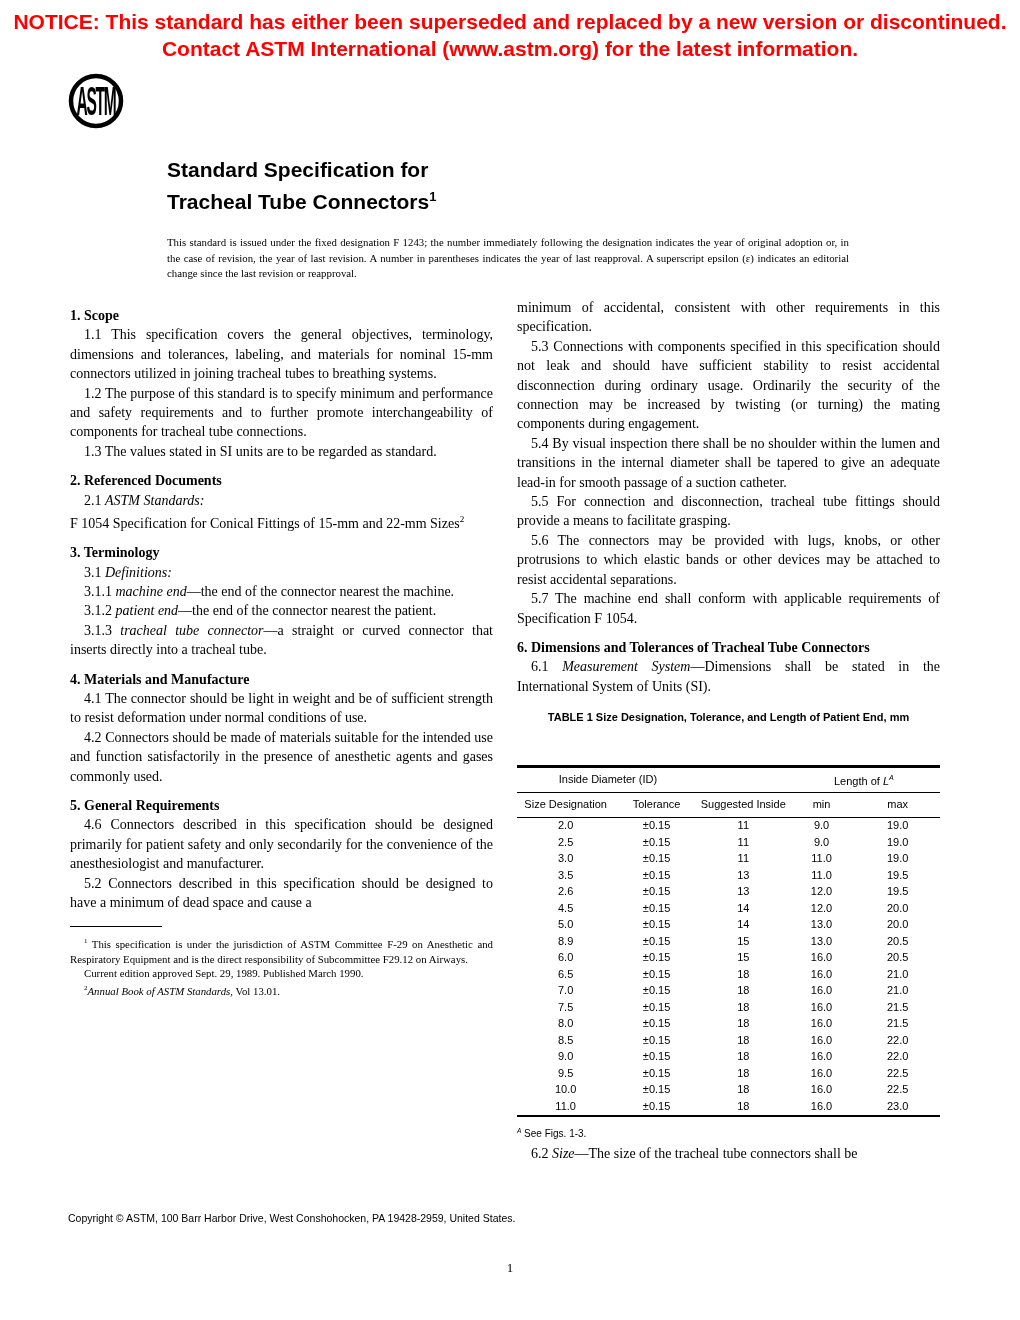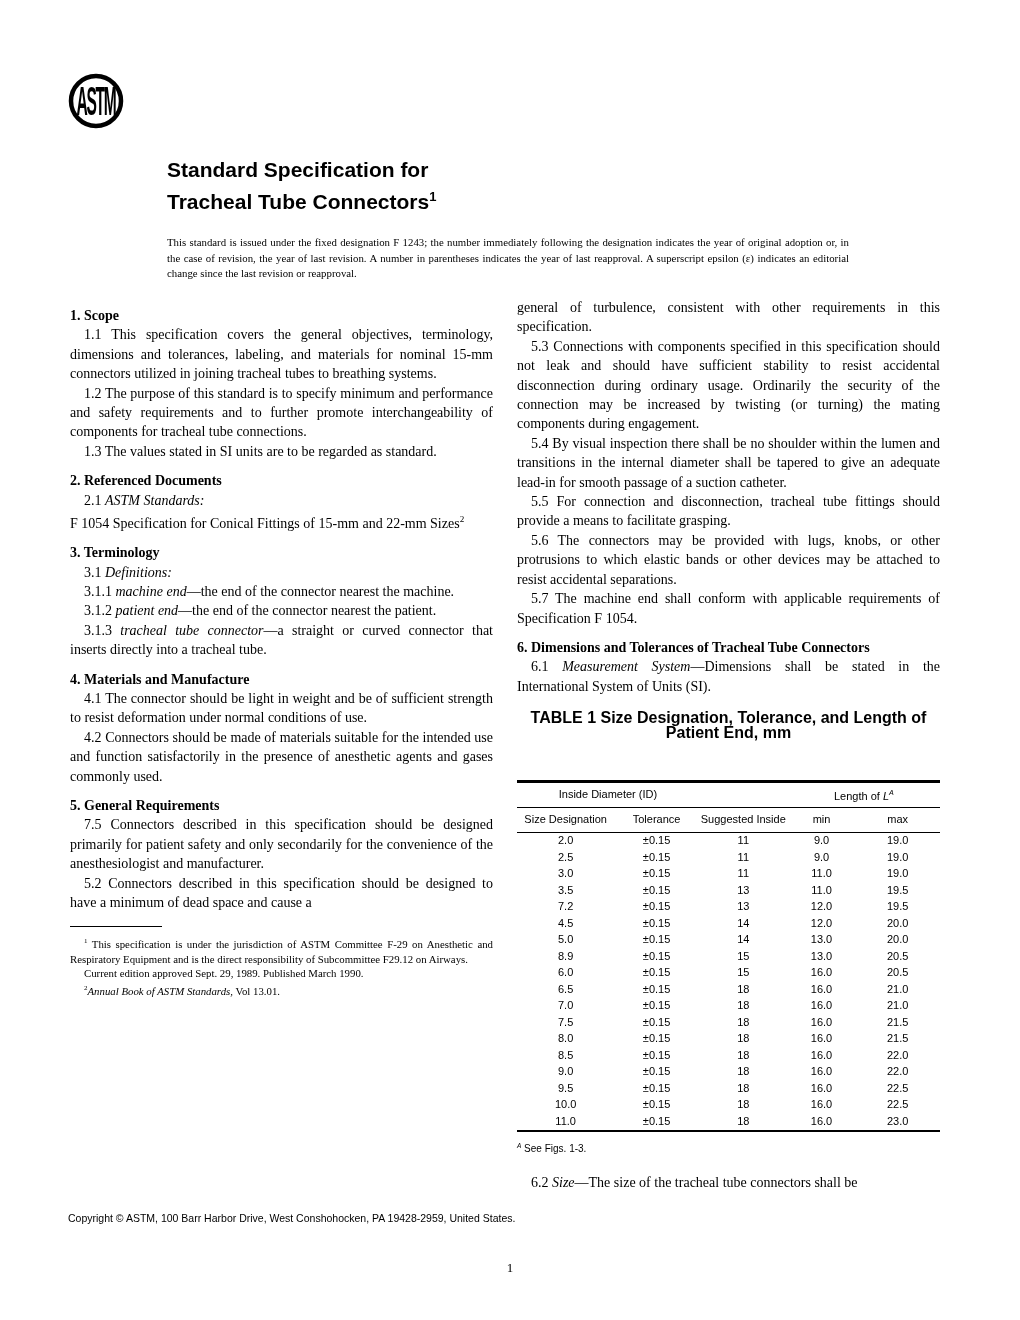--- a/index.html
+++ b/index.html
@@ -32,43 +32,47 @@
   .ind { text-indent:14px; }
   .hang { padding-left:26px; text-indent:-26px; }
   .it { font-style:italic; }
   sup { font-size:0.65em; }
   
   .footnotes { margin-top:14px; font-size:10.8px; line-height:14.6px; text-align:justify; }
   .fn-rule { width:92px; border-top:1.5px solid #000; margin:0 0 7px 0; }
   
   .table-block { margin-top:14px; }
   .tbl-title {
-    font-family:"Liberation Sans", sans-serif; font-weight:bold; font-size:16px;
+    font-family:"Liberation Sans", sans-serif; font-weight:bold; font-size:11px;
     line-height:15px; text-align:center; margin:8px 8px 7px 8px;
   }
   table.t1 {
     width:100%; border-collapse:collapse;
     font-family:"Liberation Sans", sans-serif; font-size:11px; line-height:13.5px;
     border-top:3px solid #000; border-bottom:2.5px solid #000;margin-top:40px;
   }
   table.t1 th { font-weight:normal; text-align:center; }
   tr.span-row th { border-bottom:1px solid #000; padding:4px 0; }
   tr.head-row th { border-bottom:1.5px solid #000; padding:5px 0; }
   table.t1 td { text-align:center; padding:1.5px 0; }
   .tbl-foot { font-family:"Liberation Sans", sans-serif; font-size:10px; margin-top:4px; text-align:left; }
-  .after-table { margin-top:14px; }
+  .after-table { }
   
   .copyright { position:absolute; top:1212px; left:68px; font-family:"Liberation Sans", sans-serif; font-size:10.5px; }
   .page-num { position:absolute; top:1260px; left:0; width:100%; text-align:center; font-size:13px; }
 </style>
 </head>
 <body>
 
 <div class="page">
 
+  <div class="notice">
+    <div>NOTICE: This standard has either been superseded and replaced by a new version or discontinued.</div>
+    <div>Contact ASTM International (www.astm.org) for the latest information.</div>
+  </div>
 
   <div class="masthead">
     <span>
       <svg width="60" height="62" viewBox="0 0 60 62">
         <circle cx="30" cy="31" r="25" fill="none" stroke="#000" stroke-width="4.5"></circle>
         <text x="0" y="0" text-anchor="middle" font-family="Liberation Sans, sans-serif" font-weight="bold" font-size="19" transform="translate(30,31) scale(0.82,2.15)" dominant-baseline="central" fill="#000" letter-spacing="-1.5">ASTM</text>
       </svg>
     </span>
   </div>
 
@@ -94,33 +98,33 @@
     <p class="ind"><span>3.1  </span><span class="it">Definitions:</span></p>
     <p class="ind"><span>3.1.1  </span><span class="it">machine end</span><span>—the end of the connector nearest the machine.</span></p>
     <p class="ind"><span>3.1.2  </span><span class="it">patient end</span><span>—the end of the connector nearest the patient.</span></p>
     <p class="ind"><span>3.1.3  </span><span class="it">tracheal tube connector</span><span>—a straight or curved connector that inserts directly into a tracheal tube.</span></p>
 
     <p class="h">4.  Materials and Manufacture</p>
     <p class="ind">4.1  The connector should be light in weight and be of sufficient strength to resist deformation under normal conditions of use.</p>
     <p class="ind">4.2  Connectors should be made of materials suitable for the intended use and function satisfactorily in the presence of anesthetic agents and gases commonly used.</p>
 
     <p class="h">5.  General Requirements</p>
-    <p class="ind">7.5  Connectors described in this specification should be designed primarily for patient safety and only secondarily for the convenience of the anesthesiologist and manufacturer.</p>
+    <p class="ind">4.6  Connectors described in this specification should be designed primarily for patient safety and only secondarily for the convenience of the anesthesiologist and manufacturer.</p>
     <p class="ind">5.2  Connectors described in this specification should be designed to have a minimum of dead space and cause a</p>
 
     <div class="footnotes">
       <div class="fn-rule"></div>
       <p class="ind"><sup>1</sup><span> This specification is under the jurisdiction of ASTM Committee F-29 on Anesthetic and Respiratory Equipment and is the direct responsibility of Subcommittee F29.12 on Airways.</span></p>
       <p class="ind">Current edition approved Sept. 29, 1989. Published March 1990.</p>
       <p class="ind"><sup>2</sup><span class="it">Annual Book of ASTM Standards,</span><span> Vol 13.01.</span></p>
     </div>
   </div>
 
   <div class="col col-right">
-    <p>general of turbulence, consistent with other requirements in this specification.</p>
+    <p>minimum of accidental, consistent with other requirements in this specification.</p>
     <p class="ind">5.3  Connections with components specified in this specification should not leak and should have sufficient stability to resist accidental disconnection during ordinary usage. Ordinarily the security of the connection may be increased by twisting (or turning) the mating components during engagement.</p>
     <p class="ind">5.4  By visual inspection there shall be no shoulder within the lumen and transitions in the internal diameter shall be tapered to give an adequate lead-in for smooth passage of a suction catheter.</p>
     <p class="ind">5.5  For connection and disconnection, tracheal tube fittings should provide a means to facilitate grasping.</p>
     <p class="ind">5.6  The connectors may be provided with lugs, knobs, or other protrusions to which elastic bands or other devices may be attached to resist accidental separations.</p>
     <p class="ind">5.7  The machine end shall conform with applicable requirements of Specification F 1054.</p>
 
     <p class="h h-hang">6.  Dimensions and Tolerances of Tracheal Tube Connectors</p>
     <p class="ind"><span>6.1  </span><span class="it">Measurement System</span><span>—Dimensions shall be stated in the International System of Units (SI).</span></p>
 
     <div class="table-block">
@@ -170,21 +174,21 @@
               <td>19.0</td>
             </tr>
             <tr>
               <td>3.5</td>
               <td>±0.15</td>
               <td>13</td>
               <td>11.0</td>
               <td>19.5</td>
             </tr>
             <tr>
-              <td>7.2</td>
+              <td>2.6</td>
               <td>±0.15</td>
               <td>13</td>
               <td>12.0</td>
               <td>19.5</td>
             </tr>
             <tr>
               <td>4.5</td>
               <td>±0.15</td>
               <td>14</td>
               <td>12.0</td>

